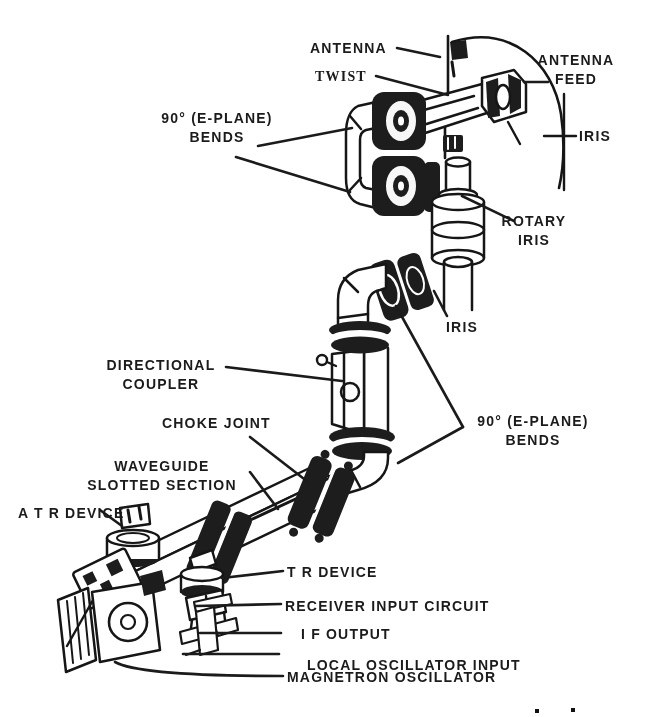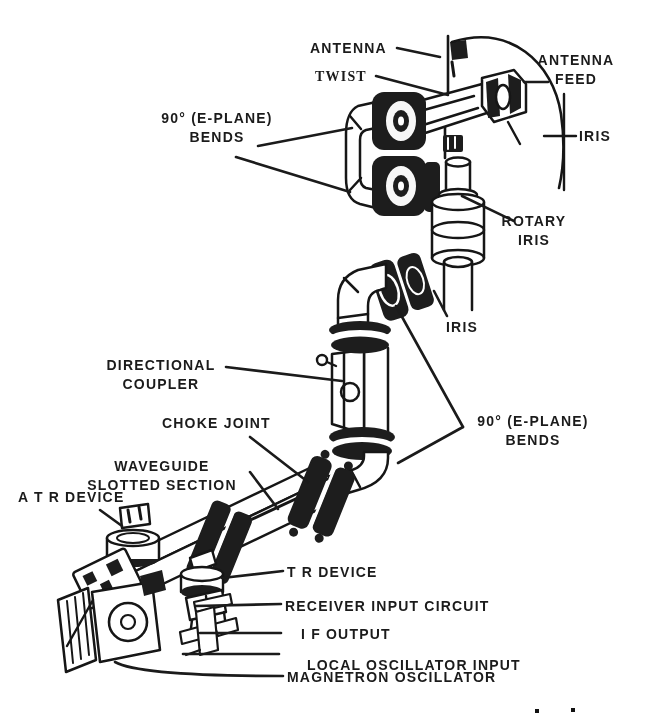--- a/index.html
+++ b/index.html
@@ -267,21 +267,21 @@
   <div class="lbl center" style="left:62px;top:440px;width:200px;margin-top:17px;">
     <div>WAVEGUIDE</div>
     <div>SLOTTED SECTION</div>
   </div>
 
   <div class="lbl center" style="left:468px;top:412px;width:130px;">
     <div>90° (E-PLANE)</div>
     <div>BENDS</div>
   </div>
 
-  <div class="lbl" style="left:18px;top:488px;">A T R DEVICE</div>
+  <div class="lbl" style="left:18px;top:504px;">A T R DEVICE</div>
 
   <div class="lbl" style="left:287px;top:563px;">T R DEVICE</div>
 
   <div class="lbl" style="left:285px;top:597px;">RECEIVER INPUT CIRCUIT</div>
 
   <div class="lbl" style="left:285px;top:625px;padding-left:16px;">I F OUTPUT</div>
 
   <div class="lbl" style="left:283px;top:656px;margin-left:24px;">LOCAL OSCILLATOR INPUT</div>
 
   <div class="lbl" style="left:287px;top:668px;">MAGNETRON OSCILLATOR</div>

